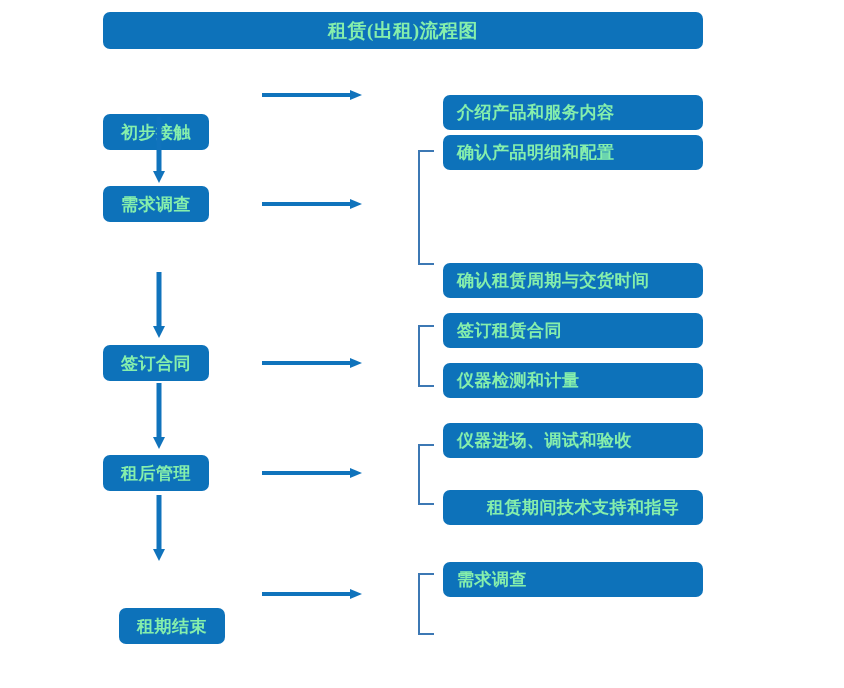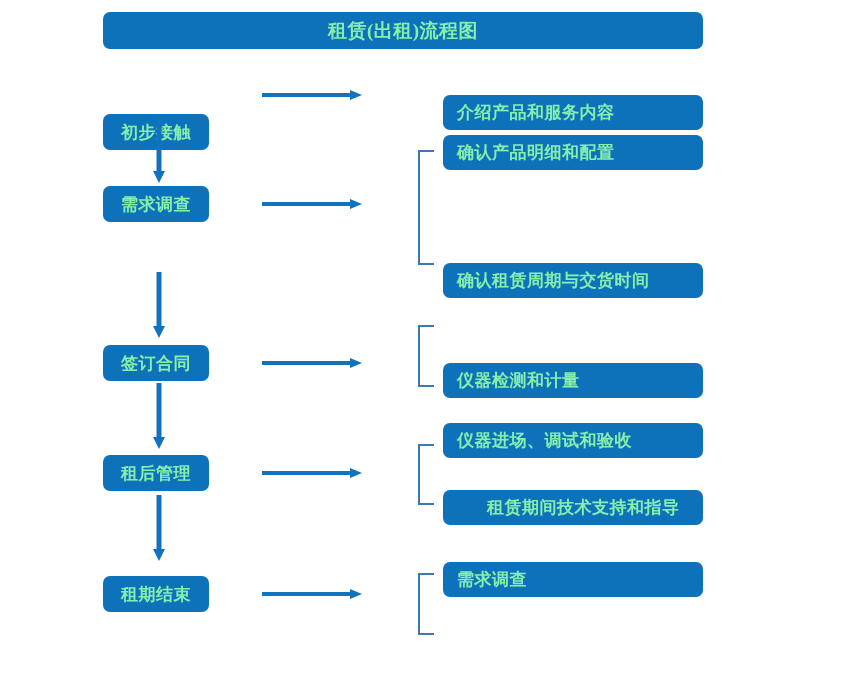--- a/index.html
+++ b/index.html
@@ -121,20 +121,21 @@
 
   <div class="h-arrow" style="left:262px; top:357px; width:100px;">
     <svg width="100" height="12" viewBox="0 0 100 12">
       <path d="M0 6 L90 6" stroke="#1073BC" stroke-width="4" fill="none"></path>
       <path d="M88 1 L100 6 L88 11 Z" fill="#1073BC"></path>
     </svg>
   </div>
 
   <div class="bracket" style="left:418px; top:325px; height:62px;"></div>
 
+  <div class="box detail-box" style="top:313px;">签订租赁合同</div>
   <div class="box detail-box" style="top:363px;">仪器检测和计量</div>
 
   <div class="v-arrow" style="left:152px; top:383px; height:66px;">
     <svg width="14" height="66" viewBox="0 0 14 66">
       <path d="M7 0 L7 57" stroke="#1073BC" stroke-width="5" fill="none"></path>
       <path d="M1 54 L7 66 L13 54 Z" fill="#1073BC"></path>
     </svg>
   </div>
 
   <div class="box stage-box" style="top:455px;">租后管理</div>
@@ -151,21 +152,21 @@
   <div class="box detail-box" style="top:423px;">仪器进场、调试和验收</div>
   <div class="box detail-box" style="top:490px;padding-left:44px;">租赁期间技术支持和指导</div>
 
   <div class="v-arrow" style="left:152px; top:495px; height:66px;">
     <svg width="14" height="66" viewBox="0 0 14 66">
       <path d="M7 0 L7 57" stroke="#1073BC" stroke-width="5" fill="none"></path>
       <path d="M1 54 L7 66 L13 54 Z" fill="#1073BC"></path>
     </svg>
   </div>
 
-  <div class="box stage-box" style="top:576px;">租期结束</div>
+  <div class="box stage-box" style="top:608px;margin-left:16px;">租期结束</div>
 
   <div class="h-arrow" style="left:262px; top:588px; width:100px;">
     <svg width="100" height="12" viewBox="0 0 100 12">
       <path d="M0 6 L90 6" stroke="#1073BC" stroke-width="4" fill="none"></path>
       <path d="M88 1 L100 6 L88 11 Z" fill="#1073BC"></path>
     </svg>
   </div>
 
   <div class="bracket" style="left:418px; top:573px; height:62px;"></div>
 

